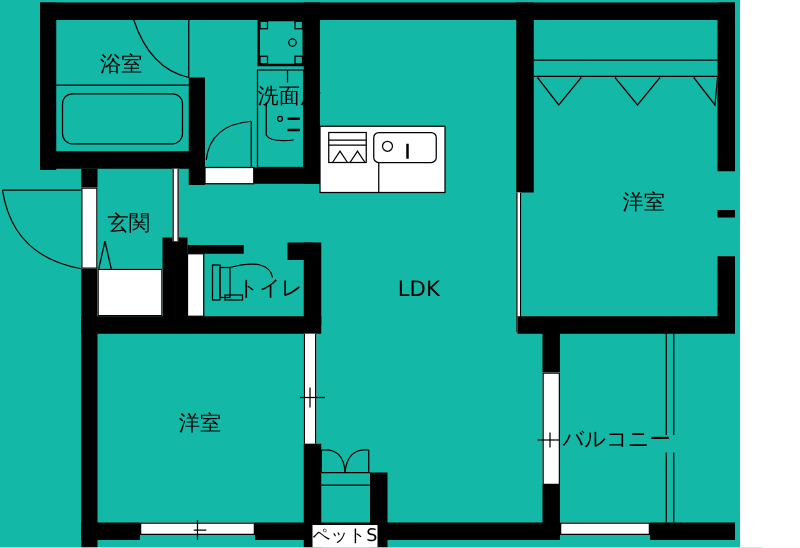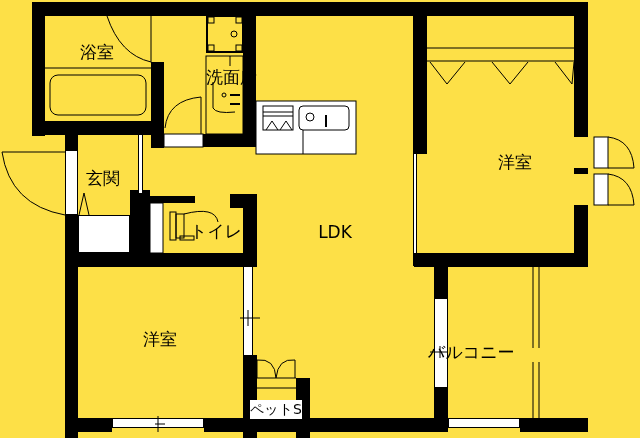--- a/index.html
+++ b/index.html
@@ -1,21 +1,21 @@
 <!DOCTYPE html>
 <html><head>
 <meta charset="utf-8">
 <style>
   html, body { margin:0; padding:0; background:#fff; }
-  #plan { position:relative; width:640px; height:438px; background:#fde047; overflow:hidden;
+  #plan { position:relative; width:592px; height:438px; background:#14b8a6; overflow:hidden;
           font-family:"DejaVu Sans","Liberation Sans",sans-serif; color:#000; }
   .w { position:absolute; background:#000; }
   .ln { position:absolute; border:1px solid #000; box-sizing:border-box; background:#fff; }
   .label { position:absolute; font-size:17px; line-height:19px; text-align:center; white-space:nowrap; }
-  .small { font-size:14px; }
+  .small { font-size:14px;margin-top:20px; }
   svg.fix { position:absolute; left:0; top:0; }
 </style>
 </head>
 <body>
 
 <div id="plan">
 
   <div class="w" style="left:32px;top:2px;width:256px;height:14px;"></div>
   <div class="w" style="left:288px;top:2px;width:300px;height:14px;"></div>
   <div class="w" style="left:32px;top:2px;width:13px;height:134px;"></div>
@@ -141,16 +141,16 @@
   <div class="label" style="left:190px;top:222px;">トイレ</div>
   <div class="label" style="left:290px;top:223px;width:90px;">
     <div>LDK</div>
   </div>
   <div class="label" style="left:470px;top:153px;width:90px;">
     <div>洋室</div>
   </div>
   <div class="label" style="left:115px;top:330px;width:90px;">
     <div>洋室</div>
   </div>
-  <div class="label" style="left:428px;top:343px;">バルコニー</div>
+  <div class="label" style="left:450px;top:343px;">バルコニー</div>
   <div class="label small" style="left:250px;top:400px;background:#fff;">ペットS</div>
 
 </div>
 
 </body></html>

